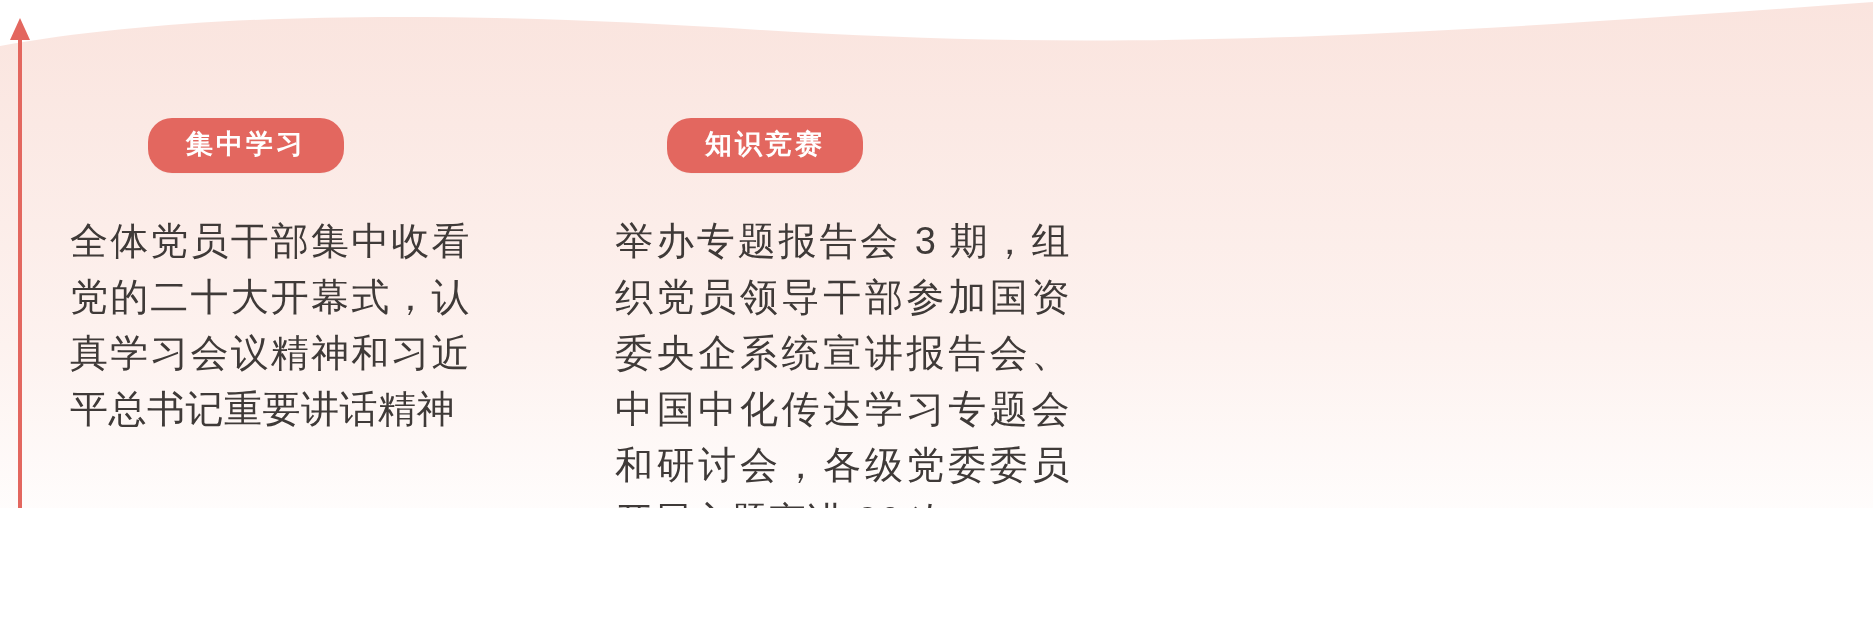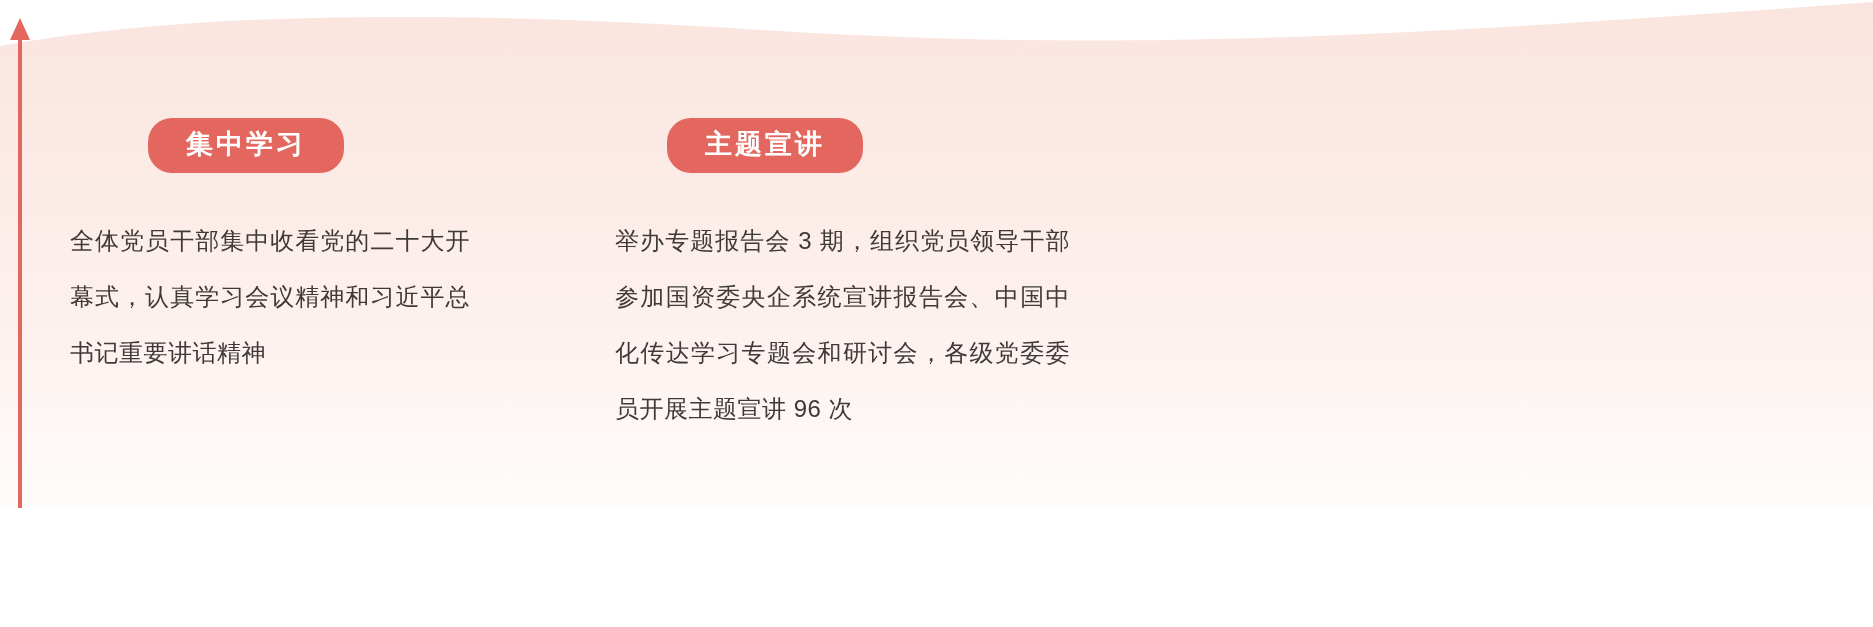--- a/index.html
+++ b/index.html
@@ -78,21 +78,21 @@
 
   .pill-row {
     display: flex;
   }
   .pill-row-1 { padding-left: 78px; }
   .pill-row-2 { padding-left: 52px; }
   .pill-row-3 { padding-left: 48px; }
 
   .body-text {
     margin-top: 40px;
-    font-size: 24px;
+    font-size: 38px;
     line-height: 56px;
     color: #3f3a38;
     letter-spacing: 0.5px;
     text-align: justify;
     font-family: "Liberation Sans", sans-serif;
   }
   .col-1 .body-text { width: 400px; }
   .col-2 .body-text { width: 455px; }
   .col-3 .body-text { width: 575px; }
 </style>
@@ -123,21 +123,21 @@
 
     <div class="col col-1">
       <div class="pill-row pill-row-1">
         <span class="pill">集中学习</span>
       </div>
       <div class="body-text">全体党员干部集中收看党的二十大开幕式，认真学习会议精神和习近平总书记重要讲话精神</div>
     </div>
 
     <div class="col col-2">
       <div class="pill-row pill-row-2">
-        <span class="pill">主题宣讲</span>
+        <span class="pill">知识竞赛</span>
       </div>
       <div class="body-text">举办专题报告会 3 期，组织党员领导干部参加国资委央企系统宣讲报告会、中国中化传达学习专题会和研讨会，各级党委委员开展主题宣讲 96 次</div>
     </div>
 
     <div class="col col-3">
     </div>
 
   </div>
 </div>
 

